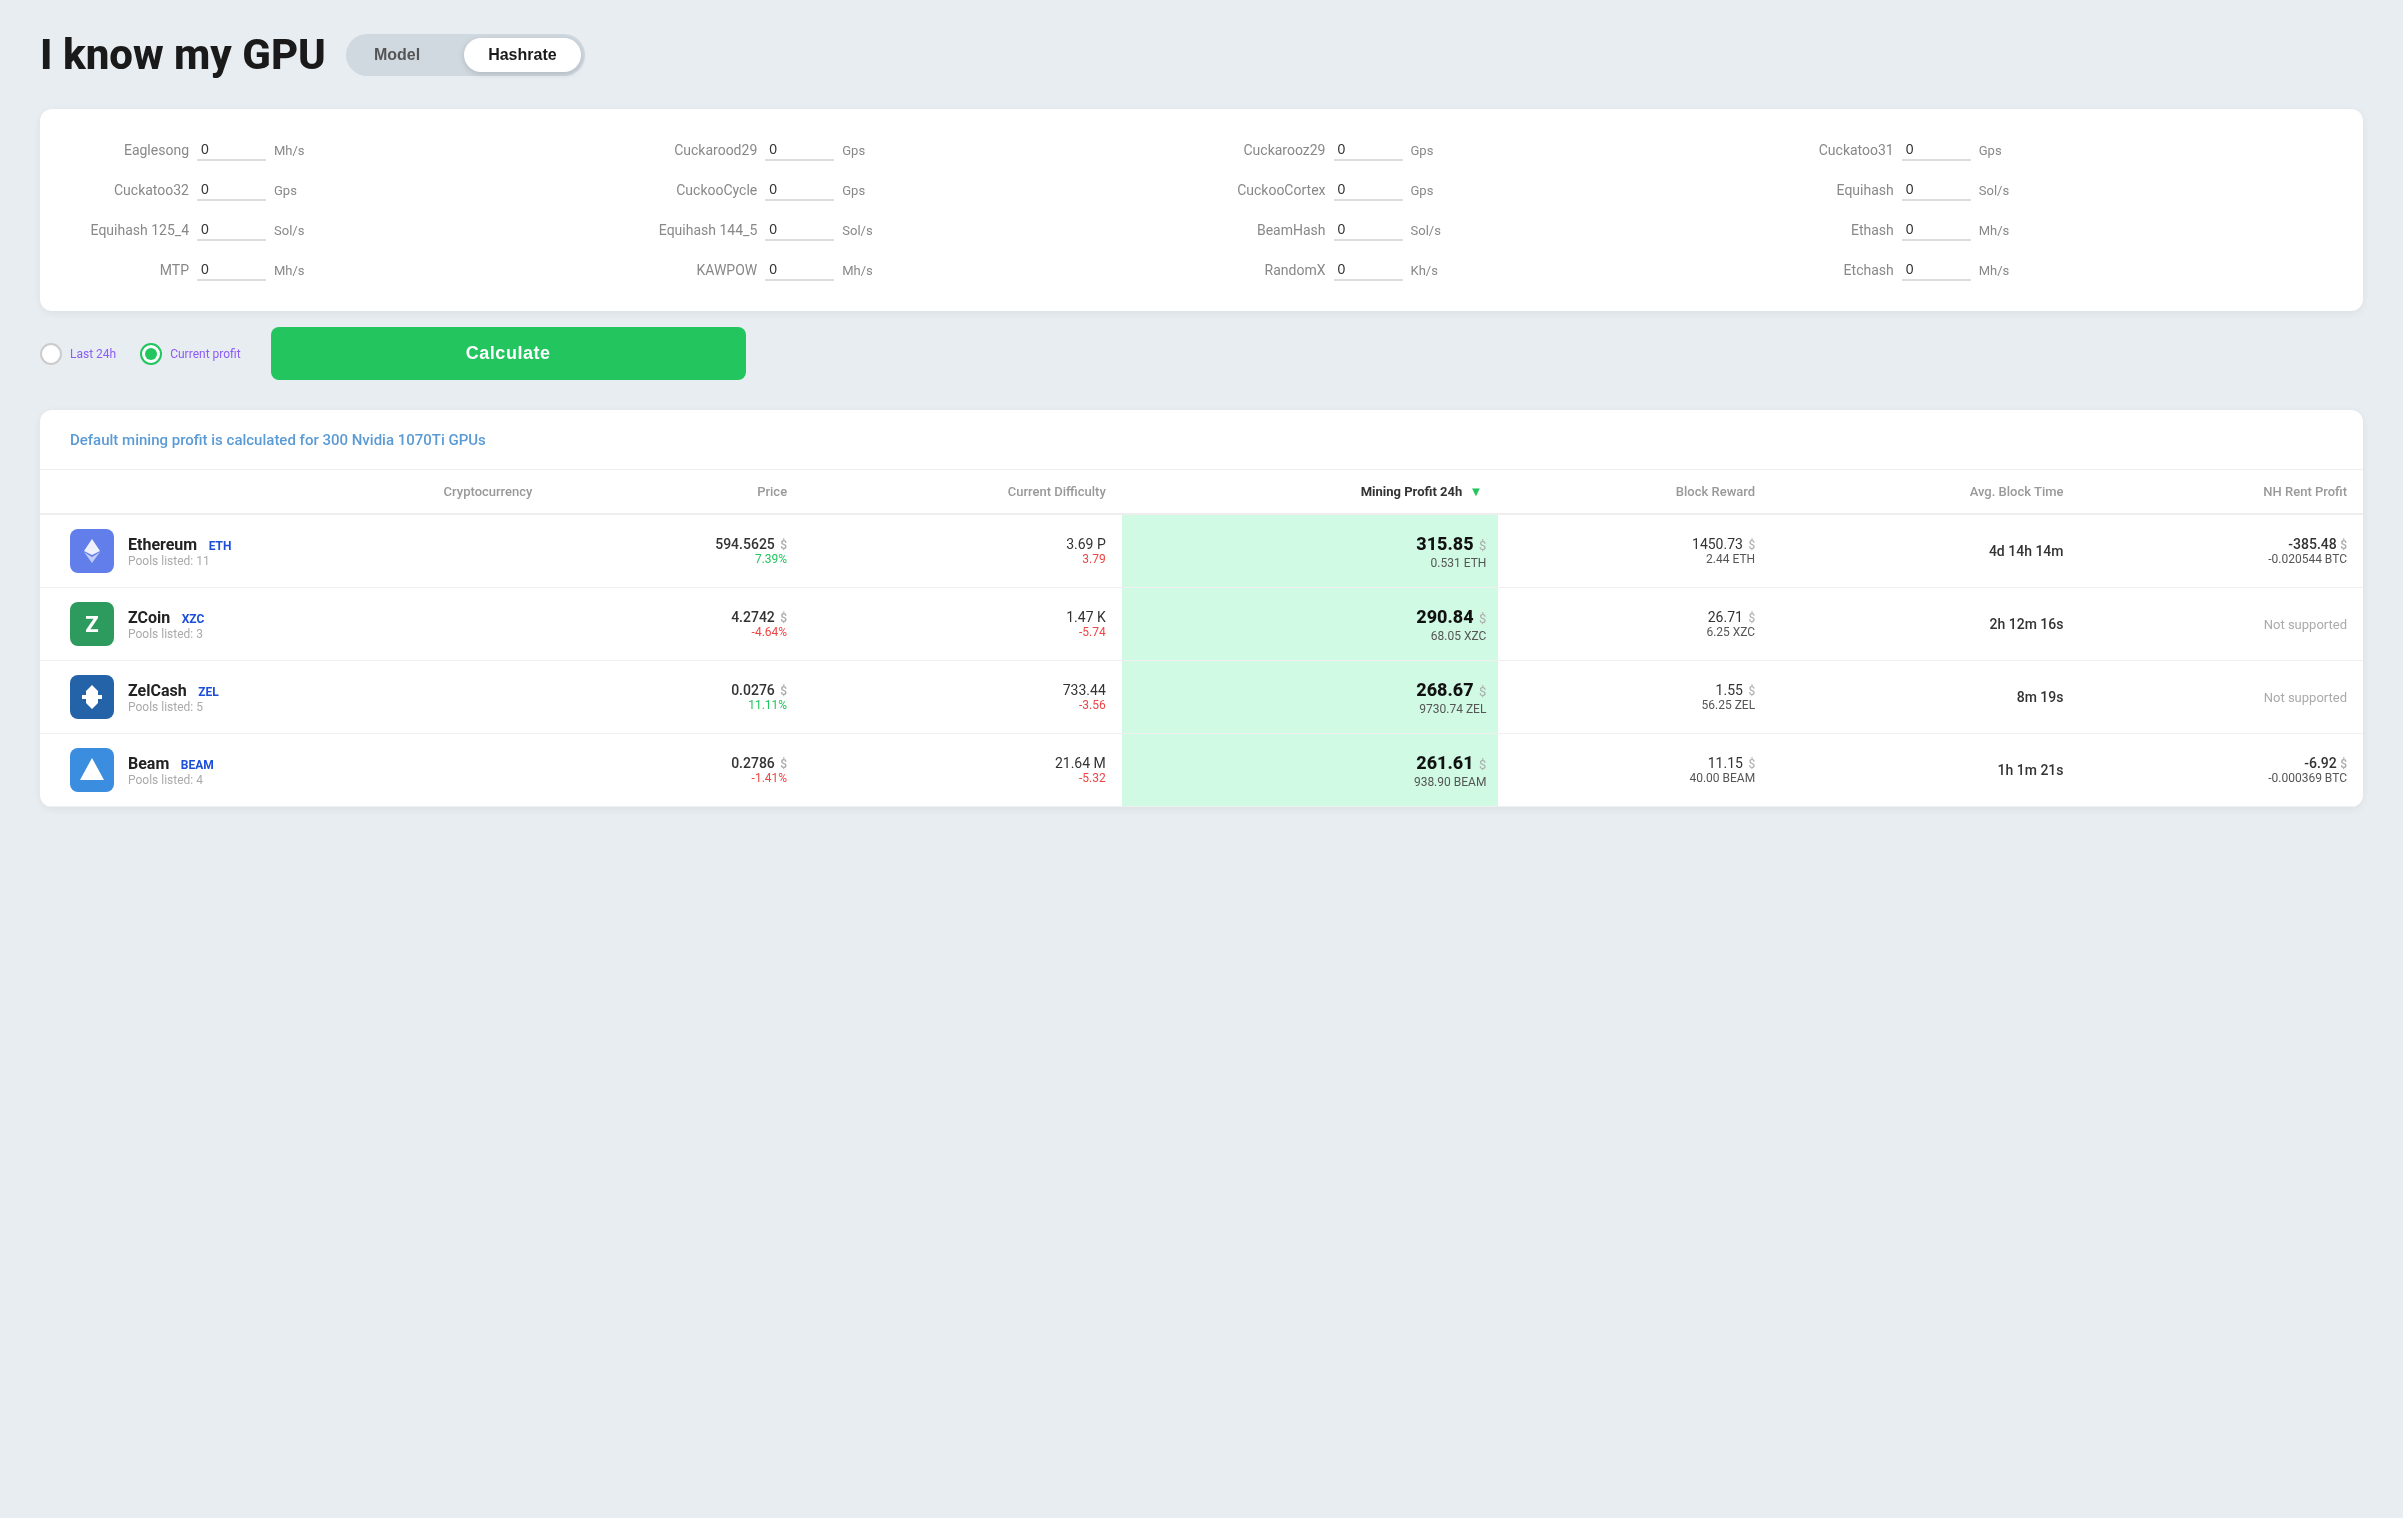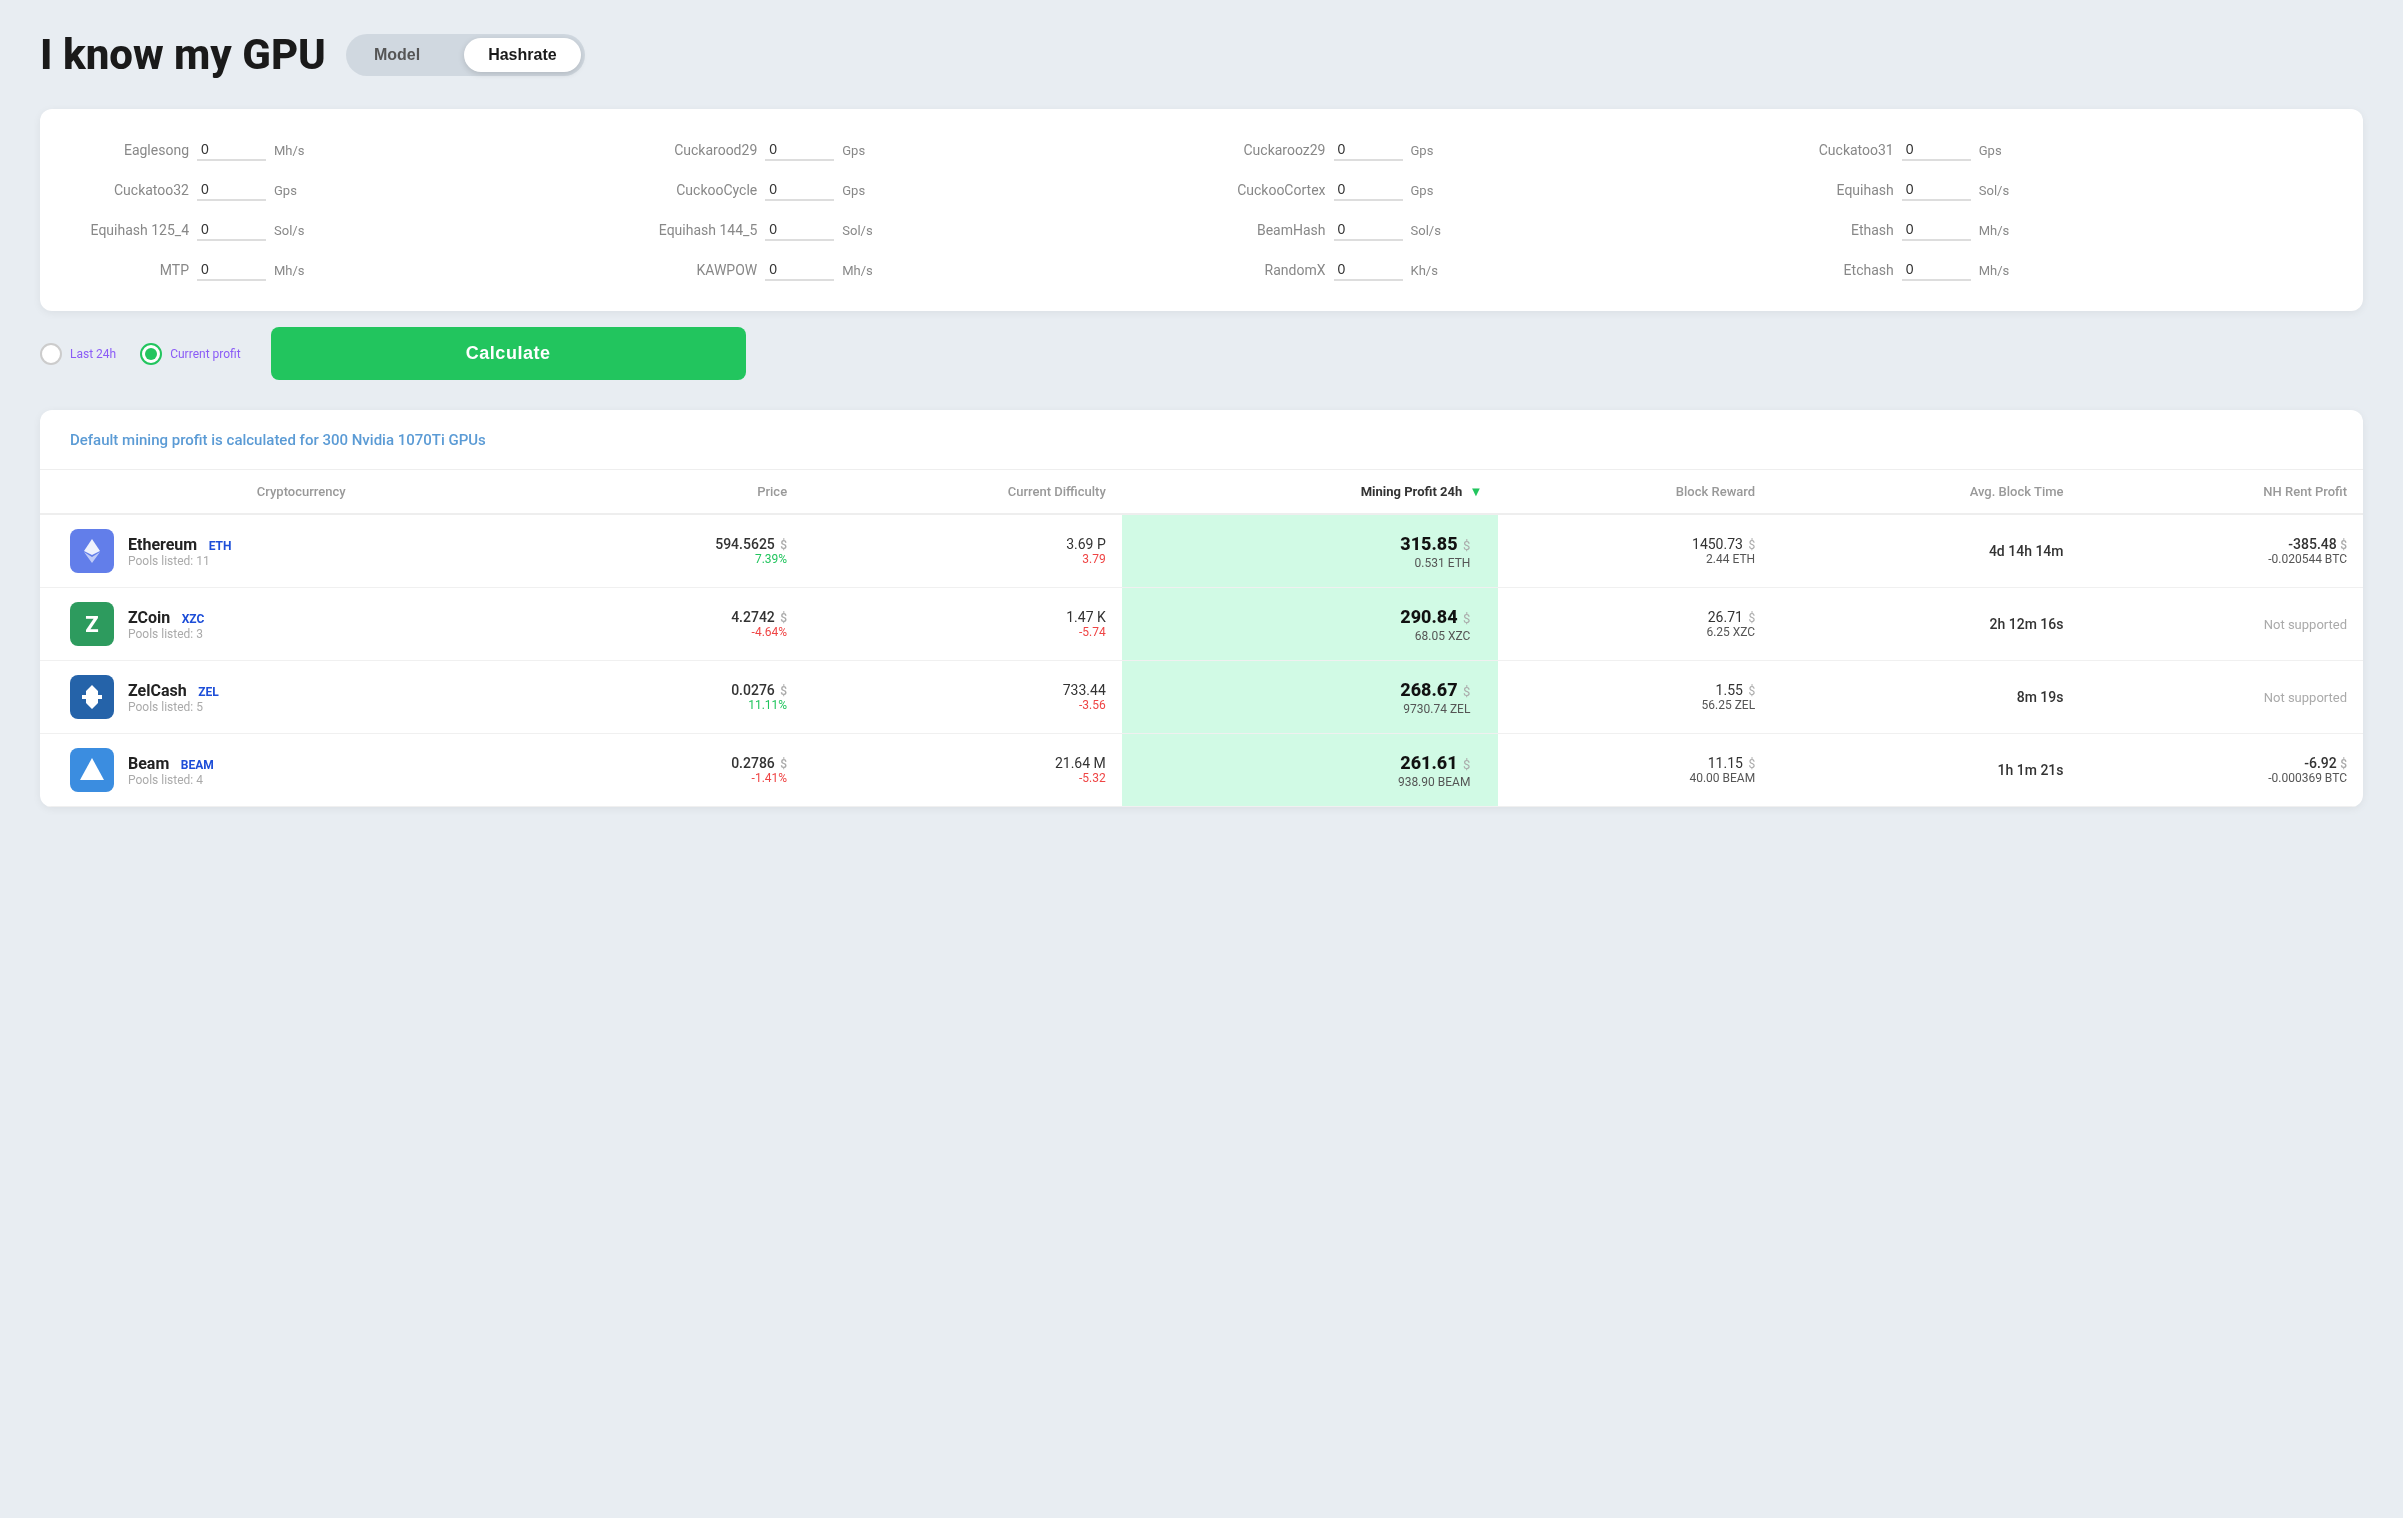--- a/index.html
+++ b/index.html
@@ -164,21 +164,21 @@
       border-bottom: 2px solid #eee;
     }
     th {
       padding: 14px 16px;
       text-align: right;
       font-size: 13px;
       color: #999;
       font-weight: 500;
       white-space: nowrap;
     }
-    th:first-child { text-align: center; padding-left: 30px; }
+    th:first-child { text-align: right; padding-left: 30px; }
     th.sorted {
       color: #333;
       font-weight: 700;
     }
     .sort-arrow {
       display: inline-block;
       margin-left: 4px;
       color: #22c55e;
     }
     tbody tr {
@@ -224,21 +224,21 @@
     }
     .price-main { font-size: 14px; color: #333; font-weight: 500; }
     .dollar-sign { color: #aaa; font-size: 12px; margin-left: 2px; }
     .pct-positive { color: #22c55e; font-size: 12px; }
     .pct-negative { color: #ef4444; font-size: 12px; }
     .diff-main { font-size: 14px; color: #333; }
     .diff-sub { font-size: 12px; color: #ef4444; }
     .profit-cell {
       background: #d1fae5;
       text-align: right;
-      padding: 14px 28px;
+      padding: 14px 12px;
     }
     .profit-main { font-size: 18px; font-weight: 800; color: #111; }
     .profit-dollar { color: #aaa; font-size: 13px; margin-left: 2px; }
     .profit-sub { font-size: 12px; color: #555; margin-top: 2px; }
     .reward-main { font-size: 14px; color: #333; }
     .reward-dollar { color: #aaa; font-size: 12px; margin-left: 2px; }
     .reward-sub { font-size: 12px; color: #555; }
     .block-time { font-size: 14px; color: #333; font-weight: 500; }
     .nh-negative { color: #333; font-size: 14px; font-weight: 500; }
     .nh-sub { font-size: 12px; color: #555; }

